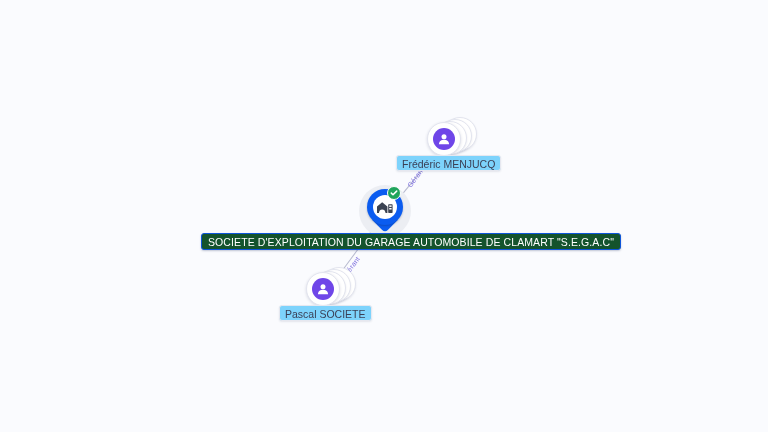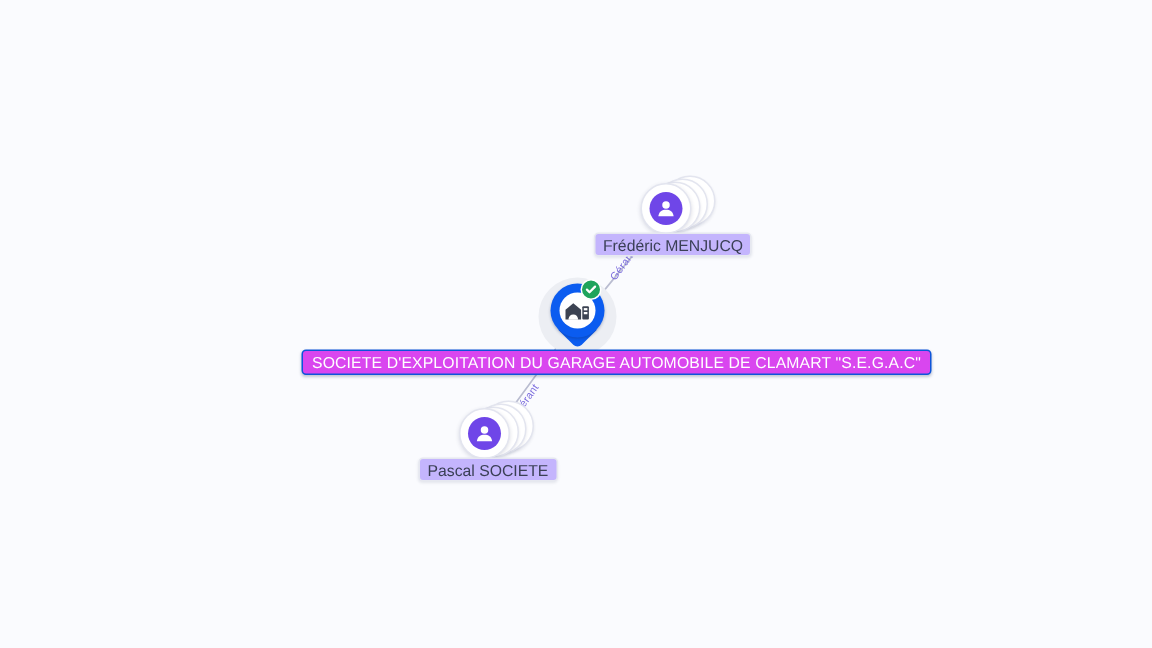--- a/index.html
+++ b/index.html
@@ -102,21 +102,21 @@
   .verified-badge svg { position:absolute; left:1.5px; top:1.5px; }
 
   
   .company-label {
     position: absolute;
     left: 201px;
     top: 233px;
     height: 17px;
     line-height: 17px;
     padding: 0 6px;
-    background: #d946ef;
+    background: #14532d;
     color: #ffffff;
     font-size: 10.5px;
     letter-spacing: .1px;
     white-space: nowrap;
     border-radius: 3px;
     border: 1px solid #0d55da;
     box-sizing: border-box;
     box-shadow: 0 1px 2px rgba(20,40,90,.25);
   }
 
@@ -152,21 +152,21 @@
     border-radius: 50%;
     background: #6f46e8;
   }
   .avatar-inner svg { position: absolute; left: 4px; top: 4px; }
 
   .person-label {
     position: absolute;
     height: 16px;
     line-height: 16px;
     padding: 0 5px;
-    background: #c4b5fd;
+    background: #7dd3fc;
     color: #3a3f55;
     font-size: 10.5px;
     white-space: nowrap;
     border-radius: 3px;
     border: 1px solid #e6e8f0;
     box-sizing: border-box;
     box-shadow: 0 1px 2px rgba(30,40,80,.10);
   }
 
   

